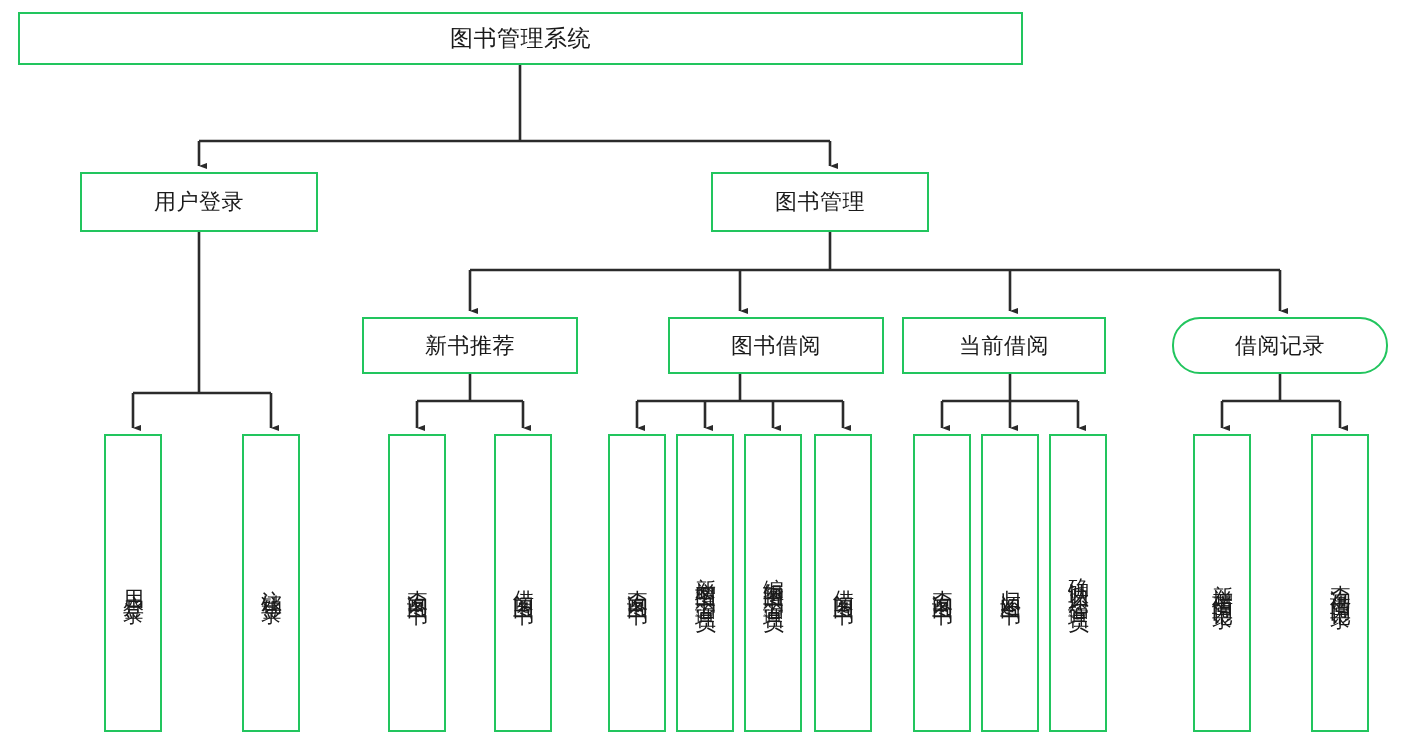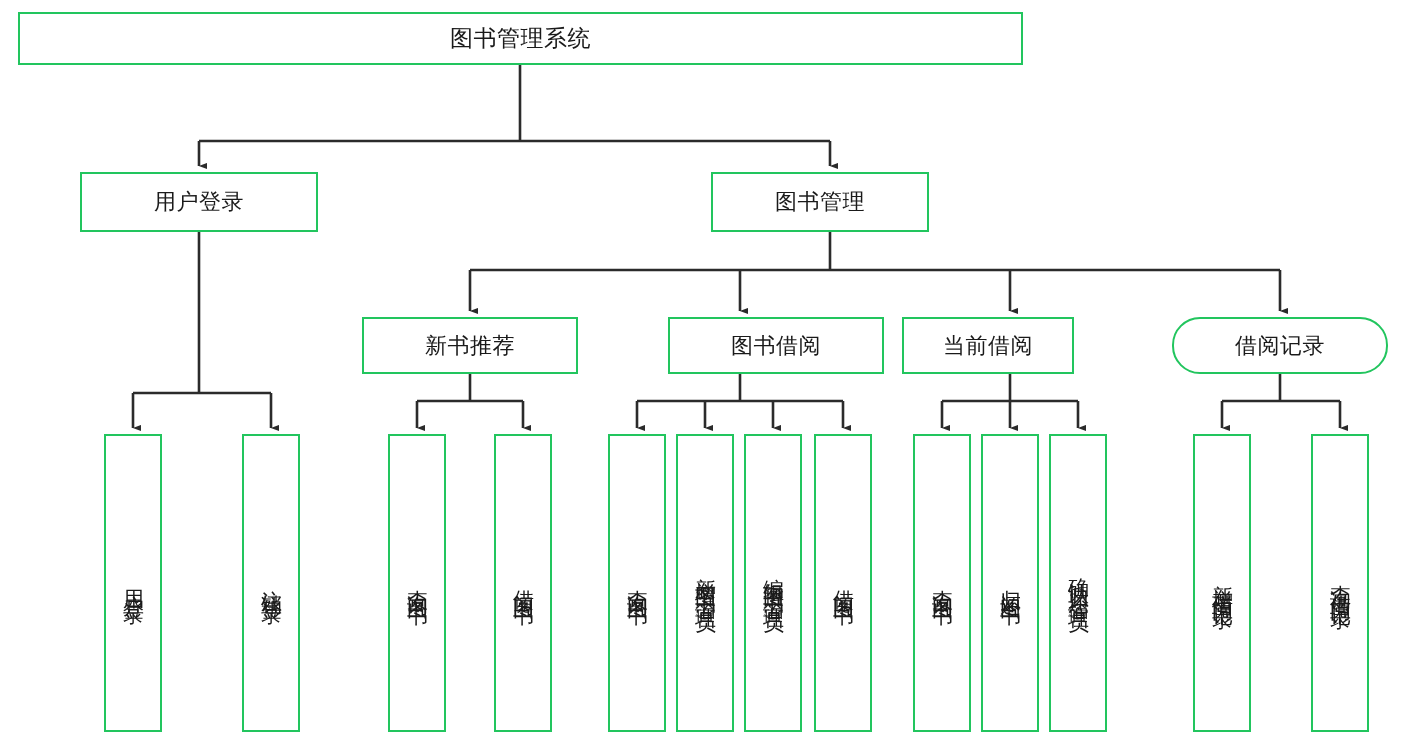--- a/index.html
+++ b/index.html
@@ -143,21 +143,21 @@
   <div class="node horizontal level-1" style="left:711px; top:172px; width:218px; height:60px;">
     <span class="node-label">图书管理</span>
   </div>
 
   <div class="node horizontal level-2" style="left:362px; top:317px; width:216px; height:57px;">
     <span class="node-label">新书推荐</span>
   </div>
   <div class="node horizontal level-2" style="left:632px; top:317px; width:216px; height:57px;margin-left:36px;">
     <span class="node-label">图书借阅</span>
   </div>
-  <div class="node horizontal level-2" style="left:902px; top:317px; width:172px; height:57px;">
+  <div class="node horizontal level-2" style="left:902px; top:317px; width:204px; height:57px;">
     <span class="node-label">当前借阅</span>
   </div>
   <div class="node horizontal level-2" style="left:1172px; top:317px; width:216px; height:57px;border-radius:28px;">
     <span class="node-label">借阅记录</span>
   </div>
 
   <div class="node vertical leaf" style="left:104px; top:434px; width:58px; height:298px;">
     <span class="node-label">用户登录</span>
   </div>
   <div class="node vertical leaf" style="left:242px; top:434px; width:58px; height:298px;">

